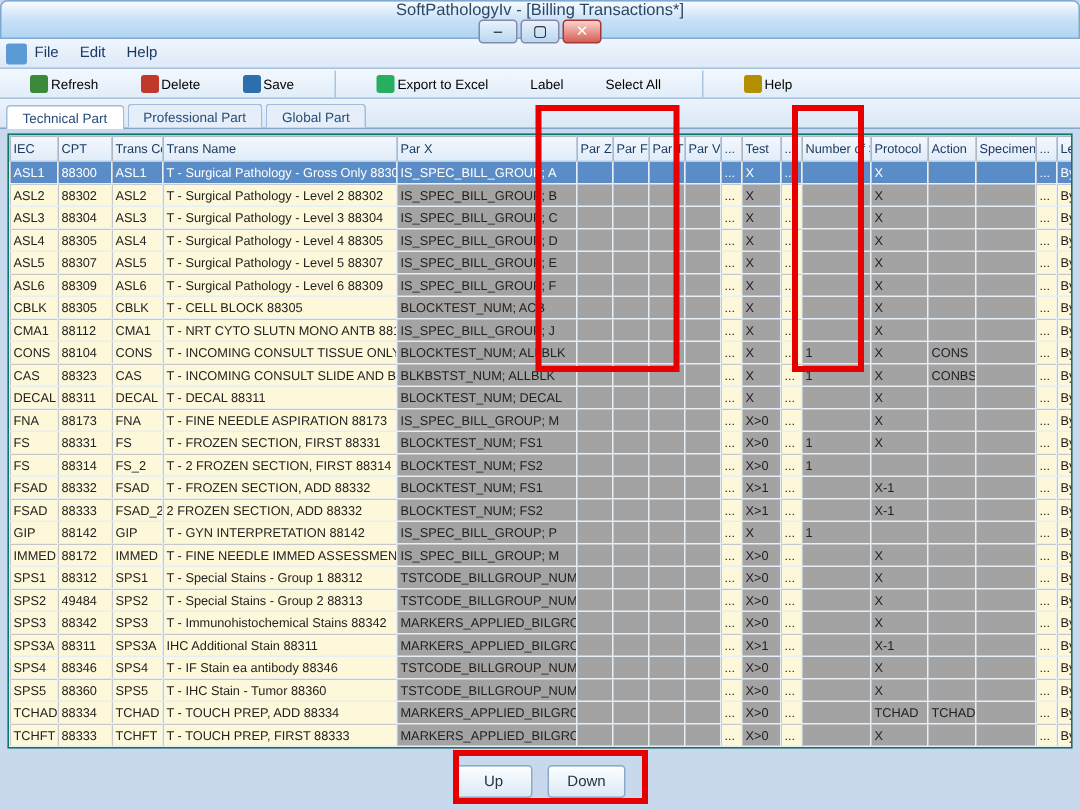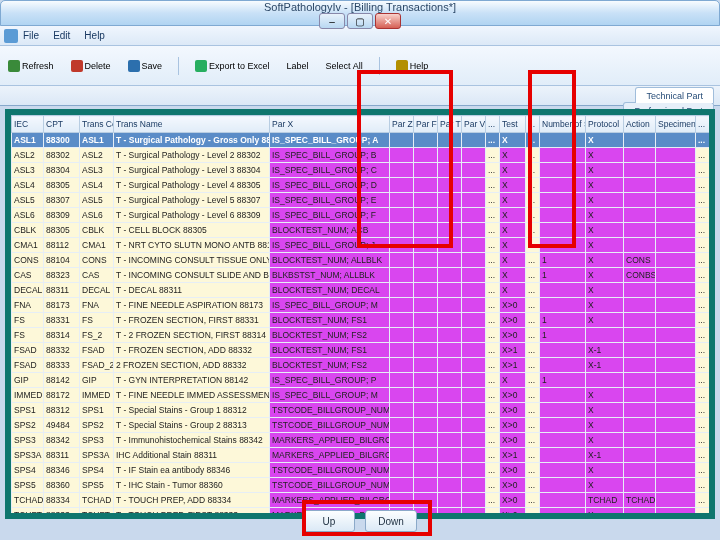--- a/index.html
+++ b/index.html
@@ -11,39 +11,39 @@
   .winbtns { display: flex; gap: 2px; }
   .winbtn { width: 26px; height: 16px; border-radius: 3px; border: 1px solid #88a; display: flex; align-items: center; justify-content: center; font-size: 10px; }
   .winbtn.min { background: linear-gradient(#e8f2fb,#b9d8f2); }
   .winbtn.max { background: linear-gradient(#e8f2fb,#b9d8f2); }
   .winbtn.cls { background: linear-gradient(#f9d2cc,#d66055); color: #fff; border-color: #a33; }
   
   .menubar { height: 20px; background: linear-gradient(#f0f6fe,#dce9f7); display: flex; align-items: center; padding: 0 4px; font-size: 10px; color: #1a3a63; border-bottom: 1px solid #a9c3e0; text-align: center; }
   .menubar .micon { width: 14px; height: 14px; background: #5b9bd5; border-radius: 2px; margin-right: 5px; }
   .menubar span { margin-right: 14px; cursor: default; }
   
-  .toolbar { height: 40px; background: linear-gradient(#f3f8fe,#e1edf9); display: flex; align-items: center; padding: 0 4px; font-size: 9px; border-bottom: 1px solid #a9c3e0; gap: 9px; }
+  .toolbar { height: 20px; background: linear-gradient(#f3f8fe,#e1edf9); display: flex; align-items: center; padding: 0 16px; font-size: 9px; border-bottom: 1px solid #a9c3e0; gap: 20px; }
   .tbtn { display: flex; align-items: center; gap: 2px; padding: 2px 4px; cursor: pointer; }
   .tbtn .ic { width: 12px; height: 12px; border-radius: 2px; }
   .ic.refresh { background: #3a8a3a; }
   .ic.del { background: #c0392b; }
   .ic.save { background: #2c6fad; }
   .ic.exp { background: #27ae60; }
   .ic.help { background: #b38f00; }
   .sep { width: 1px; height: 18px; background: #a9c3e0; margin: 0 3px; }
   
-  .tabstrip { height: 20px; background: linear-gradient(#ecf3fb,#dbe8f6); display: flex; align-items: flex-end; padding: 0 4px; border-bottom: 1px solid #86a8cb; flex-direction: column; }
+  .tabstrip { height: 20px; background: linear-gradient(#ecf3fb,#dbe8f6); display: flex; align-items: flex-end; padding: 0 4px; border-bottom: 1px solid #86a8cb; }
   .tab { padding: 3px 10px 2px 10px; font-size: 9px; color: #264c77; border: 1px solid #a0bddb; border-bottom: none; background: #e6eff9; margin-right: 2px; border-radius: 3px 3px 0 0; }
   .tab.active { background: #fff; position: relative; top: 1px; }
   
-  .gridwrap { position: relative; width: 710px; height: 410px; margin: 3px auto; background: #d946ef; border: 6px solid #0f766e; overflow: hidden; }
+  .gridwrap { position: relative; width: 710px; height: 410px; margin: 3px auto; background: #a3a3a3; border: 1px solid #0f766e; overflow: hidden; }
   .grid { width: 100%; font-size: 8.5px; border-collapse: collapse; table-layout: fixed; }
   .grid th { background: linear-gradient(#f4f8fe,#e0ecf8); border: 1px solid #b8cde2; padding: 3px 2px; font-weight: normal; color: #1a3a63; text-align: left; white-space: nowrap; overflow: hidden; height: 16px; }
   .grid td { border: 1px solid #e6eef6; padding: 2px 2px; white-space: nowrap; overflow: hidden; color: #222; height: 15px; }
-  .grid tbody tr.sel td { background: #5a8cc7; color: #fff; font-weight: bold; }
+  .grid tbody tr.sel td { background: #5a8cc7; color: #fff; }
   .grid tbody td.yc { background: #fdf8d9; }
   .grid tbody tr.sel td.yc { background: #5a8cc7; }
   
   .col-iec { width: 32px; }
   .col-cpt { width: 36px; }
   .col-tc  { width: 34px; }
   .col-nm  { width: 156px; }
   .col-px  { width: 120px; }
   .col-p   { width: 24px; }
   .col-dot { width: 14px; }

